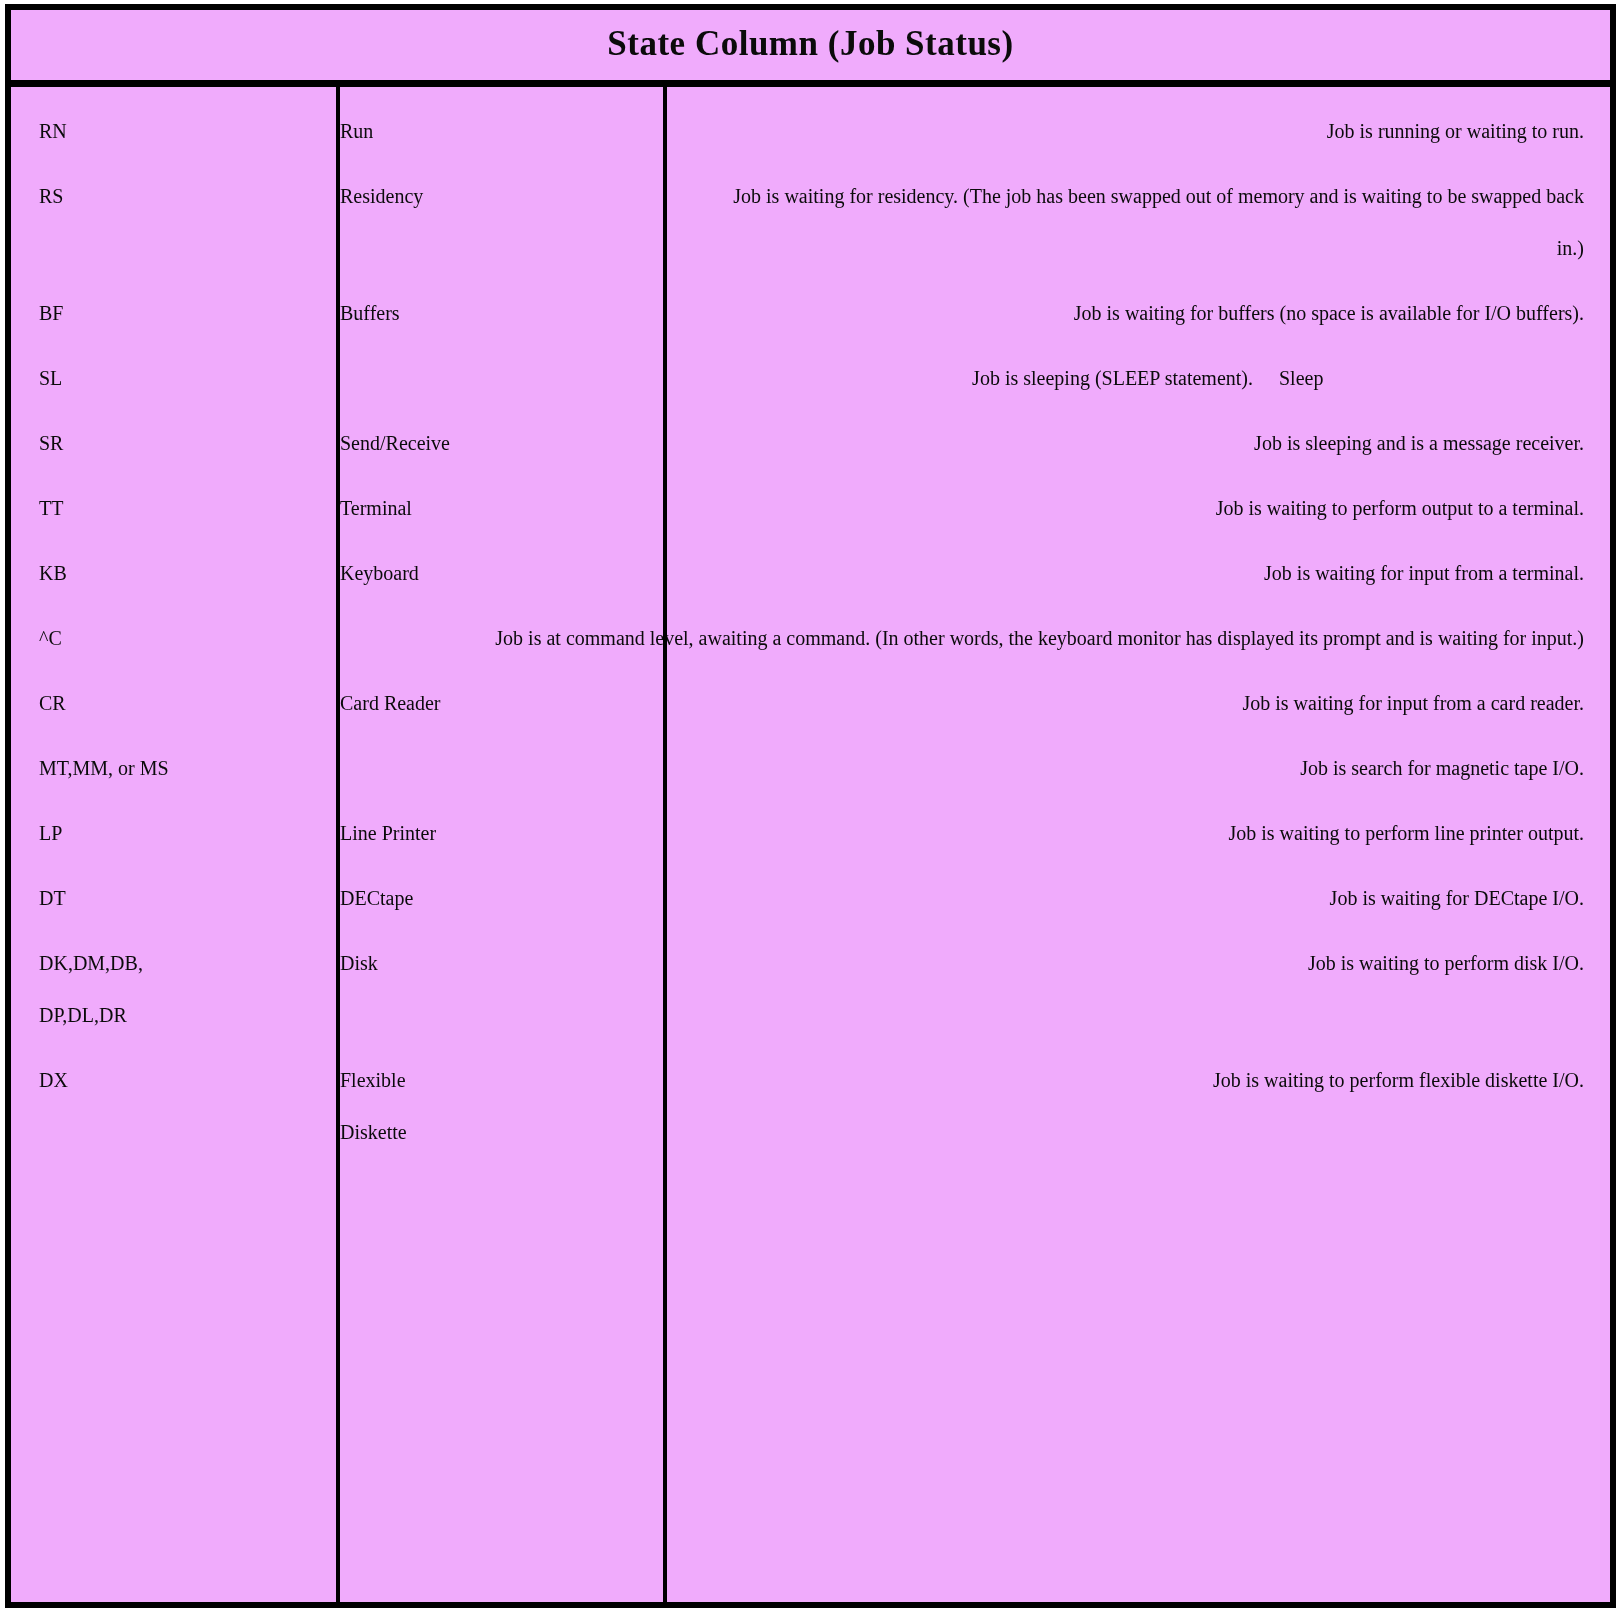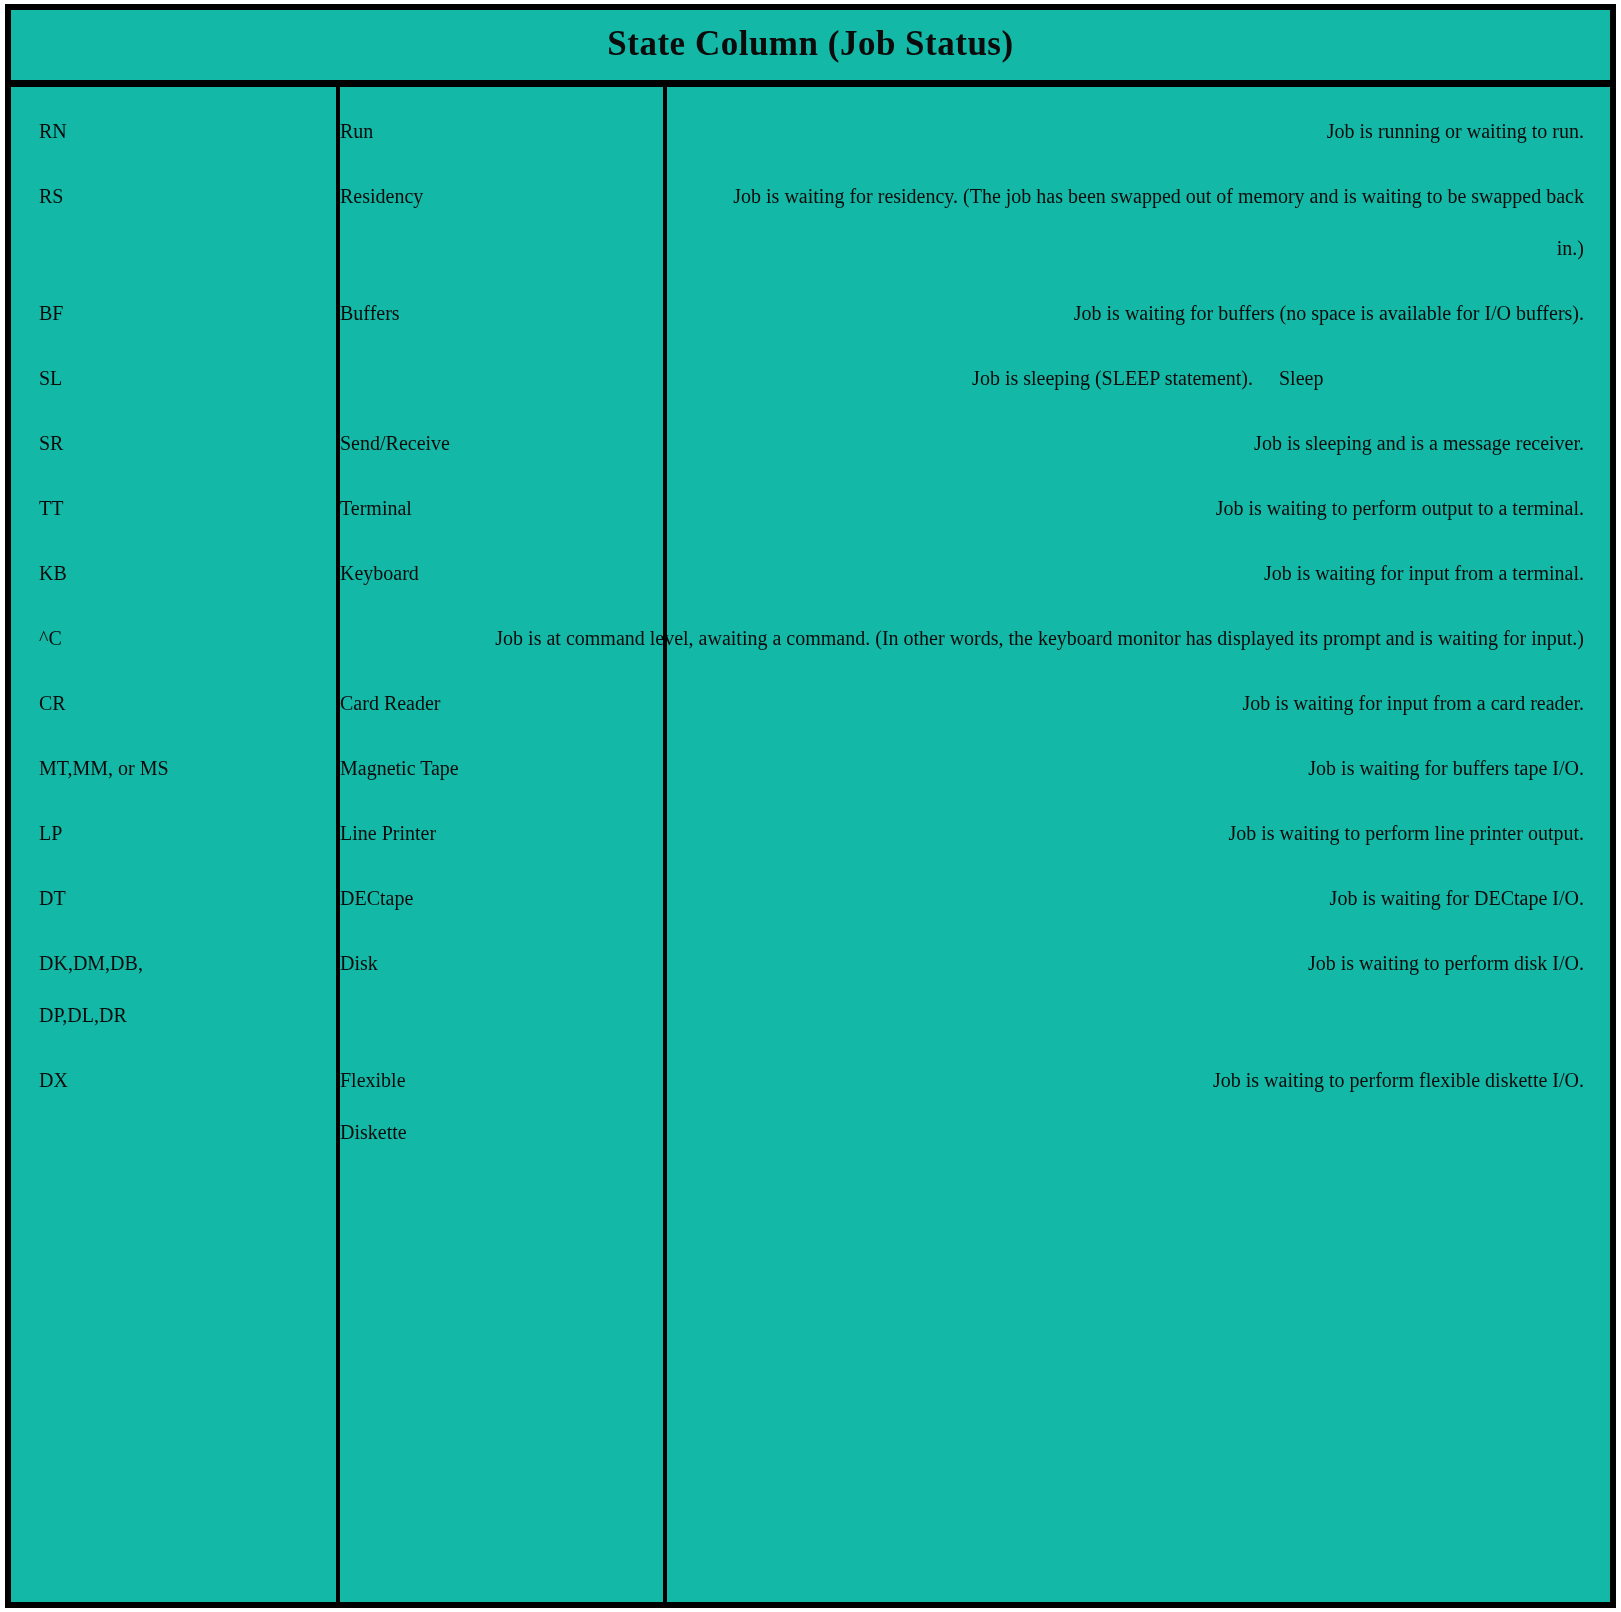--- a/index.html
+++ b/index.html
@@ -13,21 +13,21 @@
     height: 1612px;
     padding: 4px 5px;
     overflow: hidden;
   }
   .doc-table {
     width: 100%;
     height: 100%;
     border: 6px solid #000000;
     display: flex;
     flex-direction: column;
-    background: #14b8a6;
+    background: #f0abfc;
   }
   .table-header {
     border-bottom: 7px solid #000000;
     padding: 14px 10px 16px 10px;
     text-align: center;
   }
   .table-title {
     font-size: 35px;
     font-weight: bold;
     letter-spacing: 0.5px;
@@ -136,22 +136,21 @@
   </div>
 
   <div class="table-row">
     <div class="cell cell-code">CR</div>
     <div class="cell cell-name">Card Reader</div>
     <div class="cell cell-desc">Job is waiting for input from a card reader.</div>
   </div>
 
   <div class="table-row">
     <div class="cell cell-code">MT,MM, or MS</div>
-    <div class="cell cell-name">Magnetic Tape</div>
-    <div class="cell cell-desc">Job is waiting for buffers tape I/O.</div>
+    <div class="cell cell-desc">Job is search for magnetic tape I/O.</div>
   </div>
 
   <div class="table-row">
     <div class="cell cell-code">LP</div>
     <div class="cell cell-name">Line Printer</div>
     <div class="cell cell-desc">Job is waiting to perform line printer output.</div>
   </div>
 
   <div class="table-row">
     <div class="cell cell-code">DT</div>

